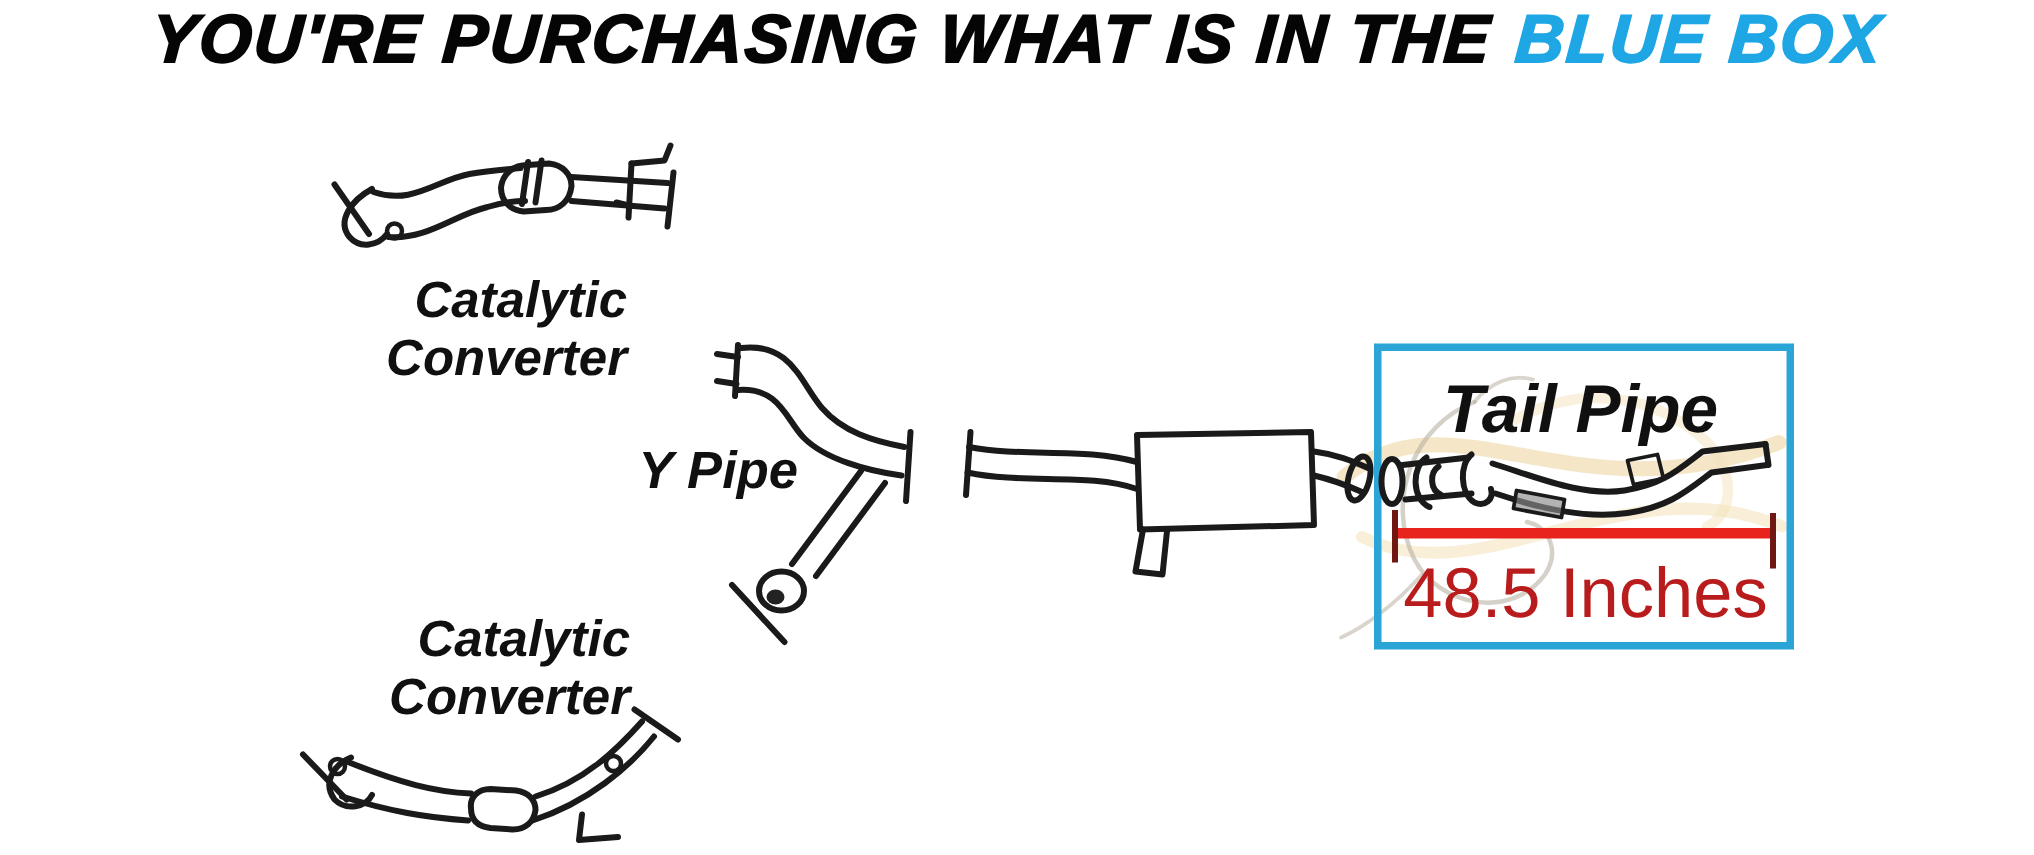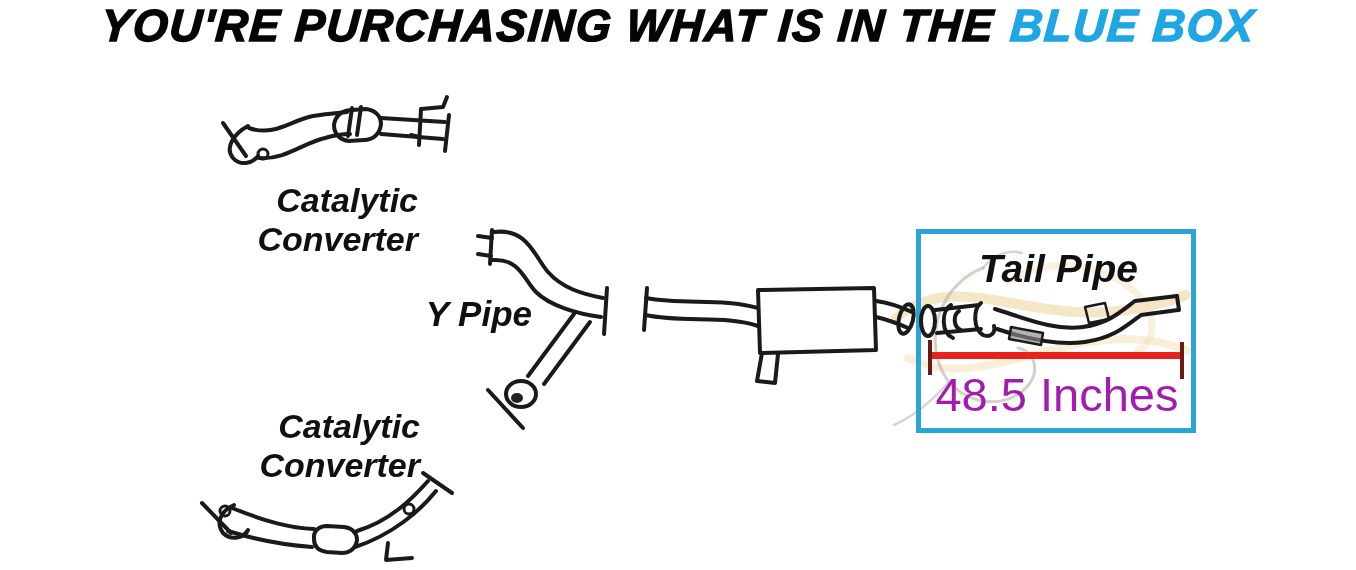--- a/index.html
+++ b/index.html
@@ -24,27 +24,27 @@
 
   
   .lbl{
     position:absolute;z-index:4;
     font-weight:bold;font-style:italic;color:#101010;
     text-align:right;line-height:1.15;
   }
   .lbl-cat-top   {left:230px;top:181px;width:188px;font-size:34px;}
   .lbl-ypipe     {left:408px;top:294px;width:124px;font-size:35px;white-space:nowrap;}
   .lbl-muffler   {left:698px;top:240px;width:150px;font-size:37px;white-space:nowrap;}
-  .lbl-tailpipe  {left:962px;top:247px;width:176px;font-size:39px;white-space:nowrap;z-index:5;}
+  .lbl-tailpipe  {left:962px;top:247px;width:176px;font-size:45px;white-space:nowrap;z-index:5;}
   .lbl-cat-bottom{left:228px;top:407px;width:192px;font-size:34px;}
 
   .measure-text{
     position:absolute;left:921px;top:369px;width:272px;z-index:5;
     font-size:47px;line-height:52px;font-weight:400;font-style:normal;
-    color:#a21caf;text-align:center;white-space:nowrap;
+    color:#b91c1c;text-align:center;white-space:nowrap;
   }
 
   
   .blue-box{
     position:absolute;left:916px;top:229px;width:270px;height:194px;
     border:5px solid #2ba4d6;background:transparent;z-index:2;
   }
 
   
   .red-line{position:absolute;left:930px;top:352px;width:252px;height:7px;background:#e8221c;z-index:3;}

